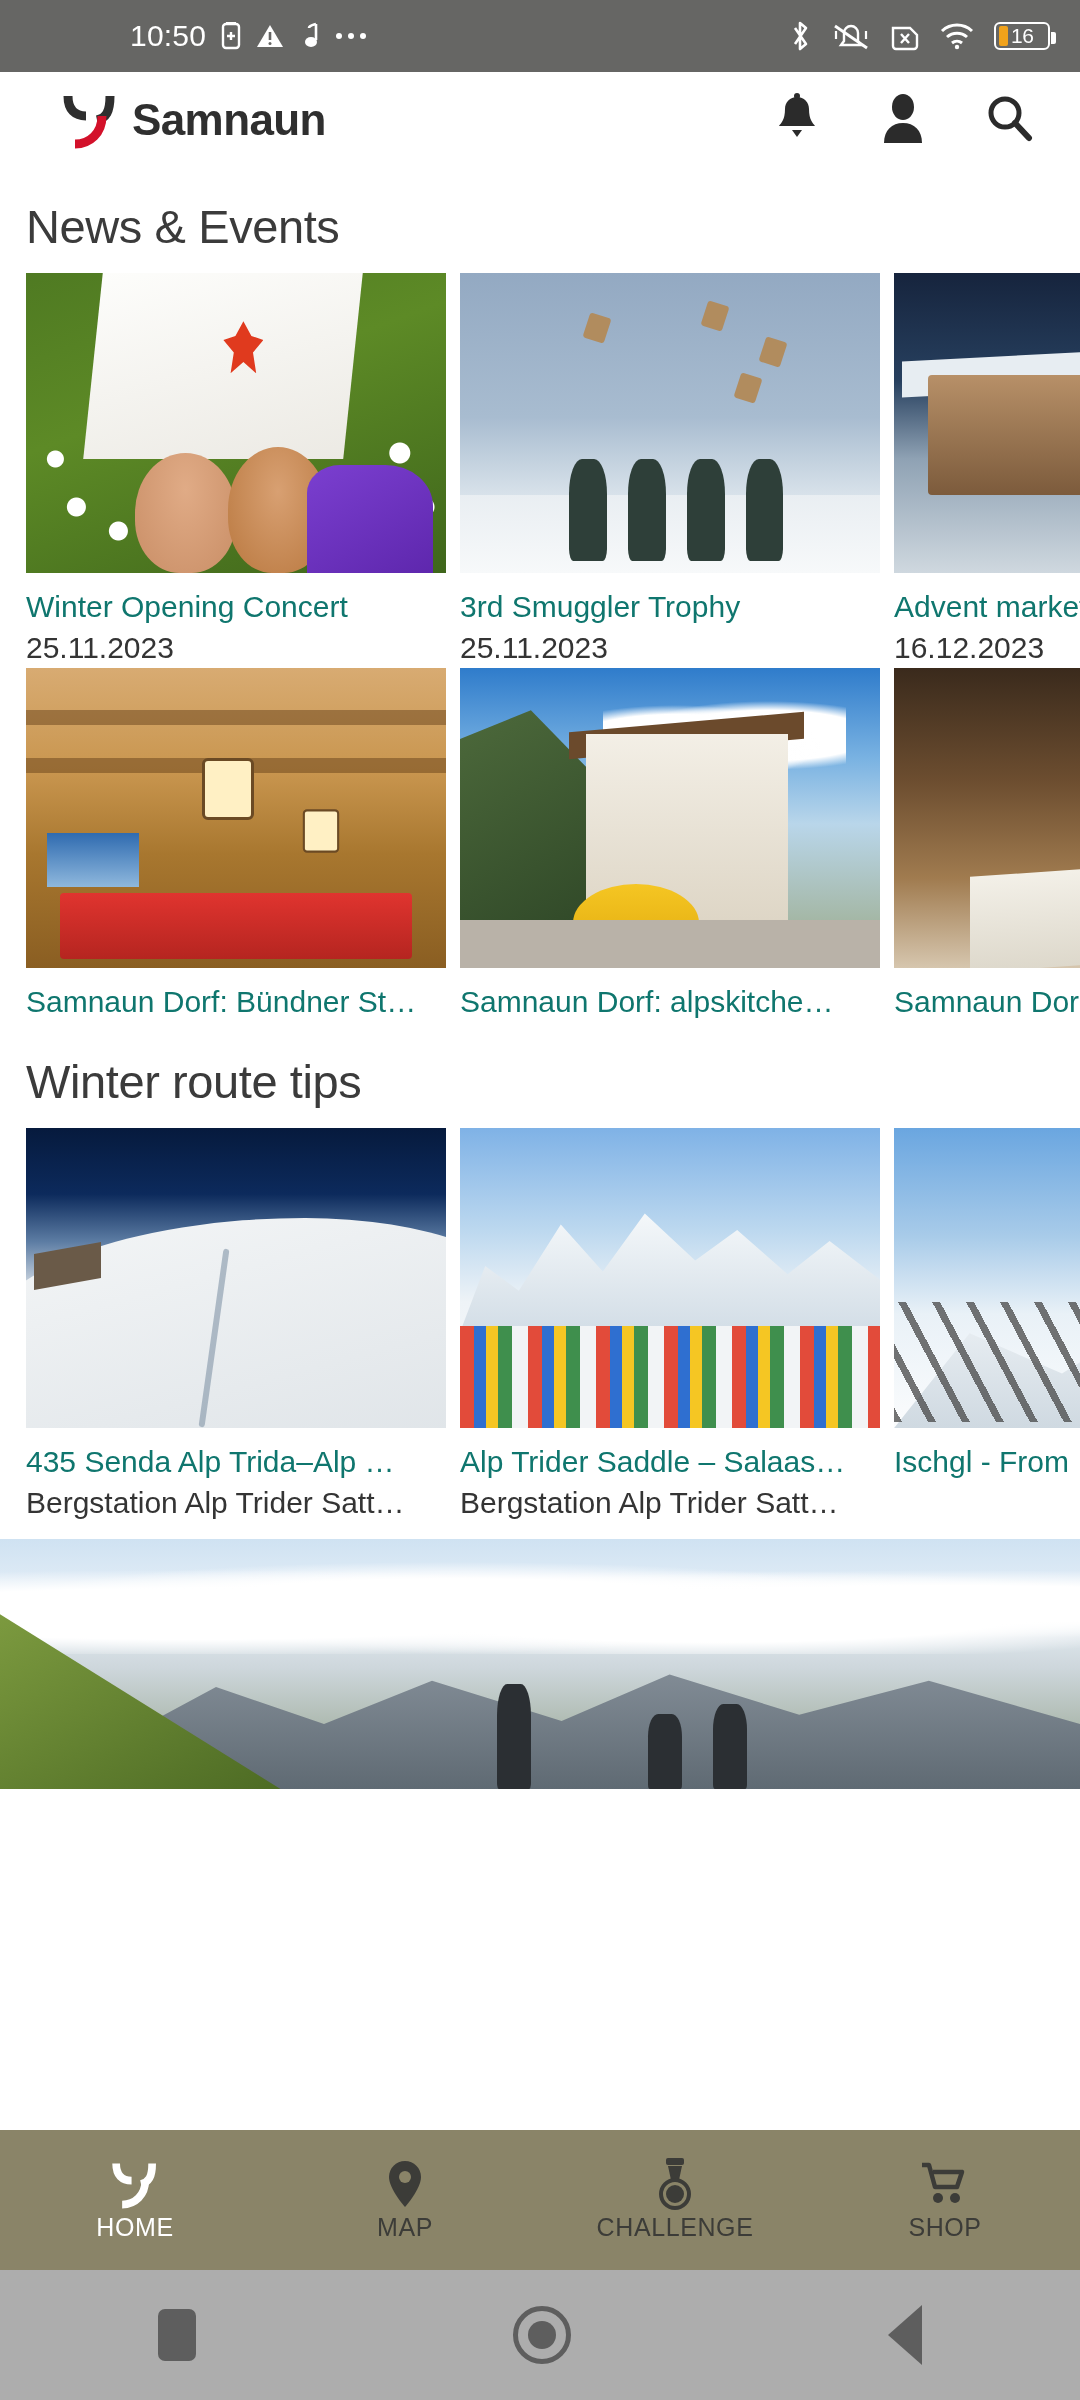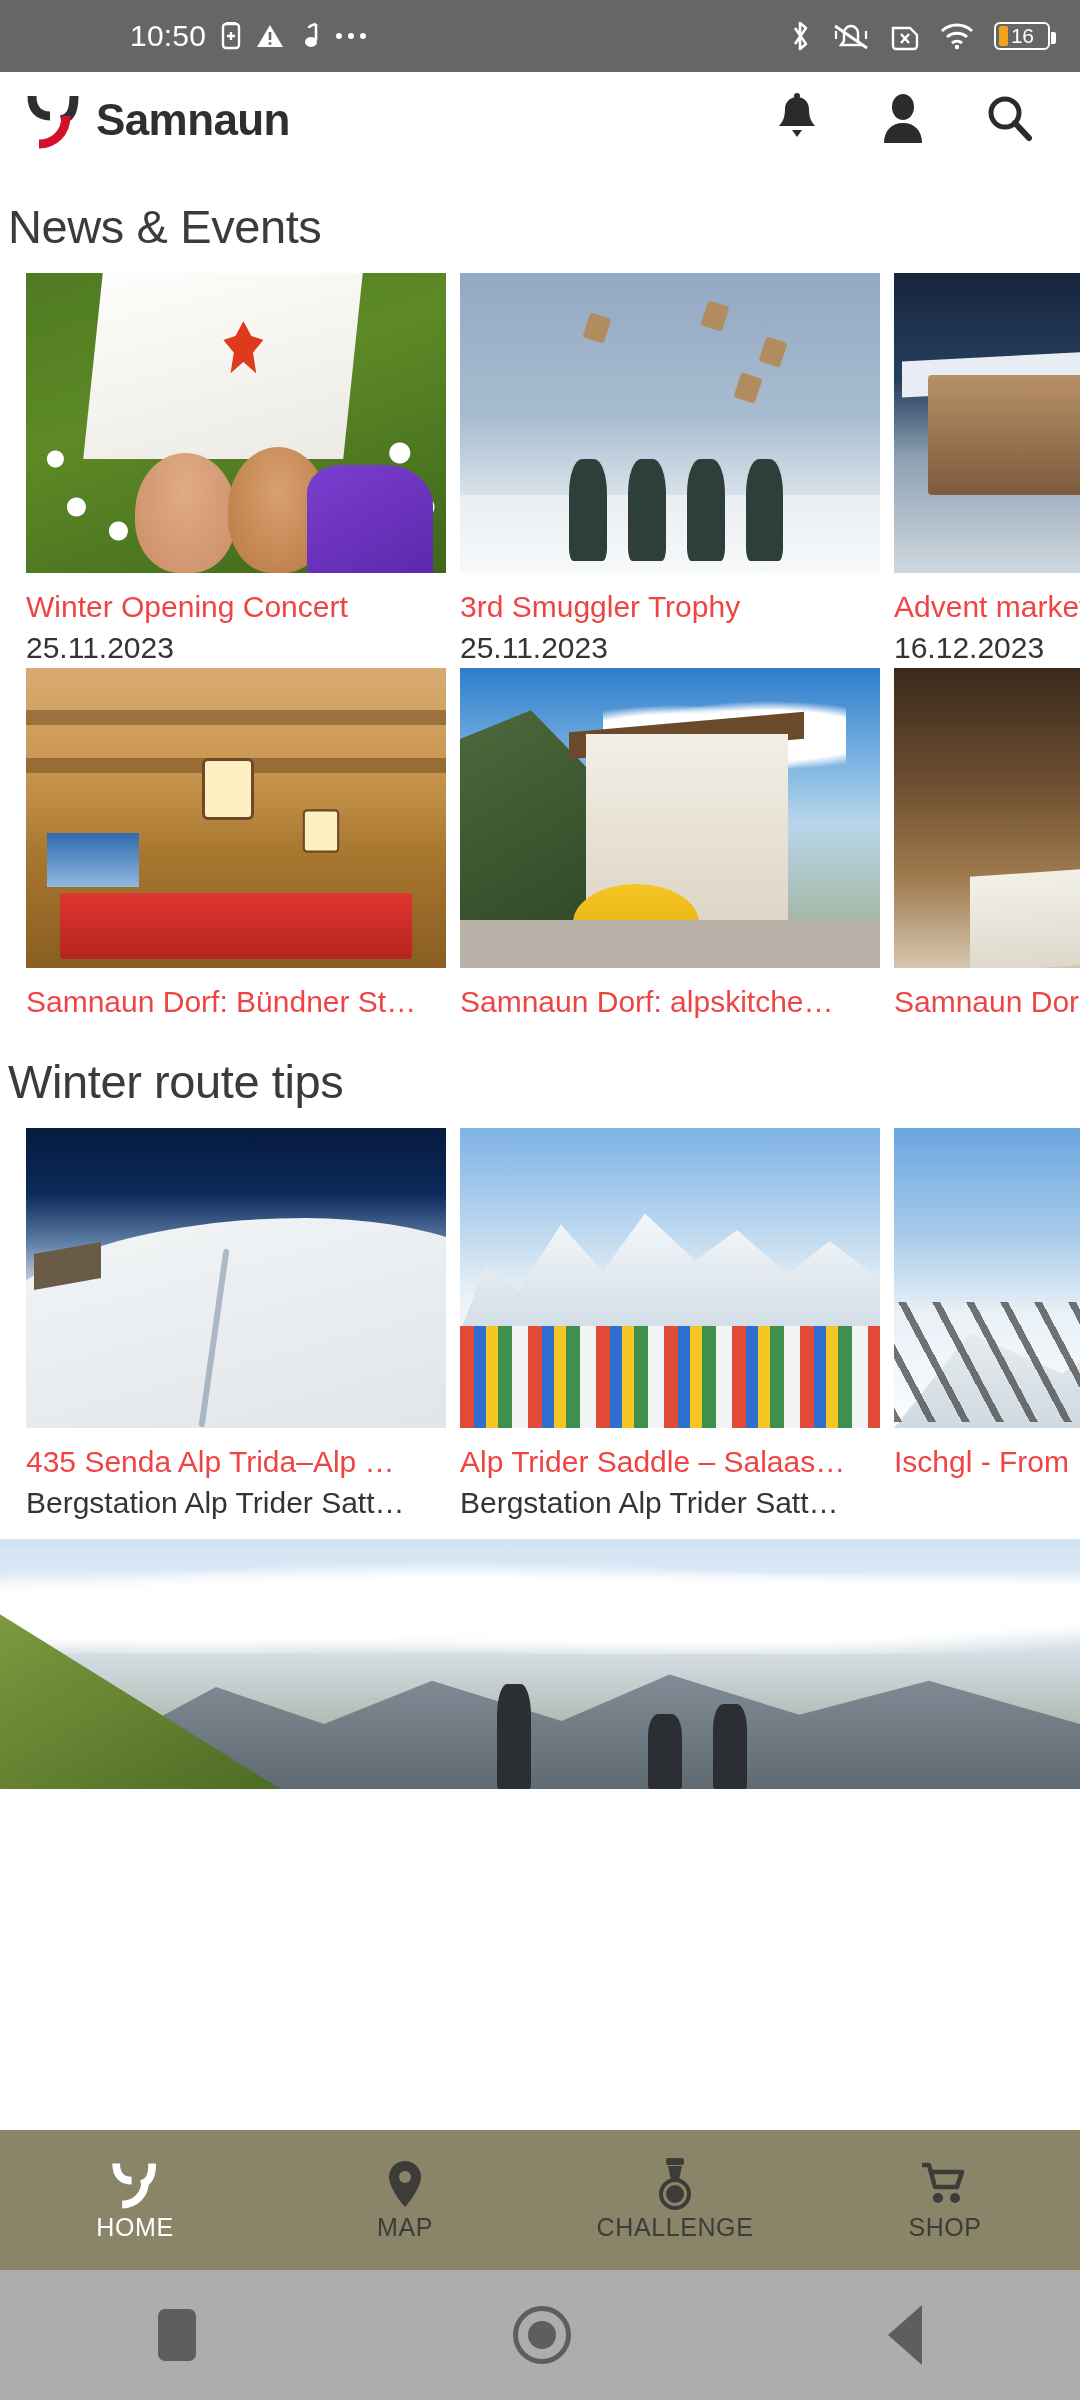--- a/index.html
+++ b/index.html
@@ -28,41 +28,42 @@
     background:#fff;border-radius:0 2px 2px 0;
   }
   .batt-fill{width:9px;height:20px;background:#f0a21b;margin-left:3px;border-radius:2px;}
   .batt-txt{font-size:21px;color:#fff;margin-left:3px;letter-spacing:-.5px;}
 
   
   .appbar{
     position:absolute; top:72px; left:0; width:1080px; height:96px;
     background:#fff; display:flex; align-items:center;
     box-shadow:0 1px 0 rgba(0,0,0,.09);
+    padding-left:36px;
   }
   .brand{ display:flex; align-items:center; margin-left:26px; gap:14px; }
   .logo-mark{ width:56px;height:58px; position:relative; }
   .wordmark{ font-size:44px; font-weight:700; color:#2f2f2f; letter-spacing:-0.6px; }
   .appbar-actions{ margin-left:auto; display:flex; align-items:center; gap:62px; margin-right:46px; }
 
   
   .content{
     position:absolute; top:168px; left:0; width:1080px; height:1900px;
     background:#fff; overflow:hidden;
   }
   .sec-title{
     font-size:47px; color:#3b3b3b; font-weight:400;
-    margin:34px 0 22px 8px; letter-spacing:-.4px; line-height:1.05;
+    margin:34px 0 22px 26px; letter-spacing:-.4px; line-height:1.05;
   }
   .row{ display:flex; gap:14px; padding-left:26px; }
   .card{ width:420px; flex:0 0 420px; }
   .card-img{ width:420px; height:300px; overflow:hidden; position:relative; background:#cfd6dd; }
   .card-cap{ padding-top:14px; }
   .cap-line{
-    font-size:30px; color:#ef4444; line-height:1.35;
+    font-size:30px; color:#0f766e; line-height:1.35;
     white-space:nowrap; overflow:hidden;
   }
   .cap-sub{ font-size:30px; color:#343434; line-height:1.35; white-space:nowrap; }
 
   
   .banner{ width:1080px; height:250px; margin-top:16px; position:relative; overflow:hidden; }
 
   
   .tabbar{
     position:absolute; left:0; bottom:130px; width:1080px; height:140px;

